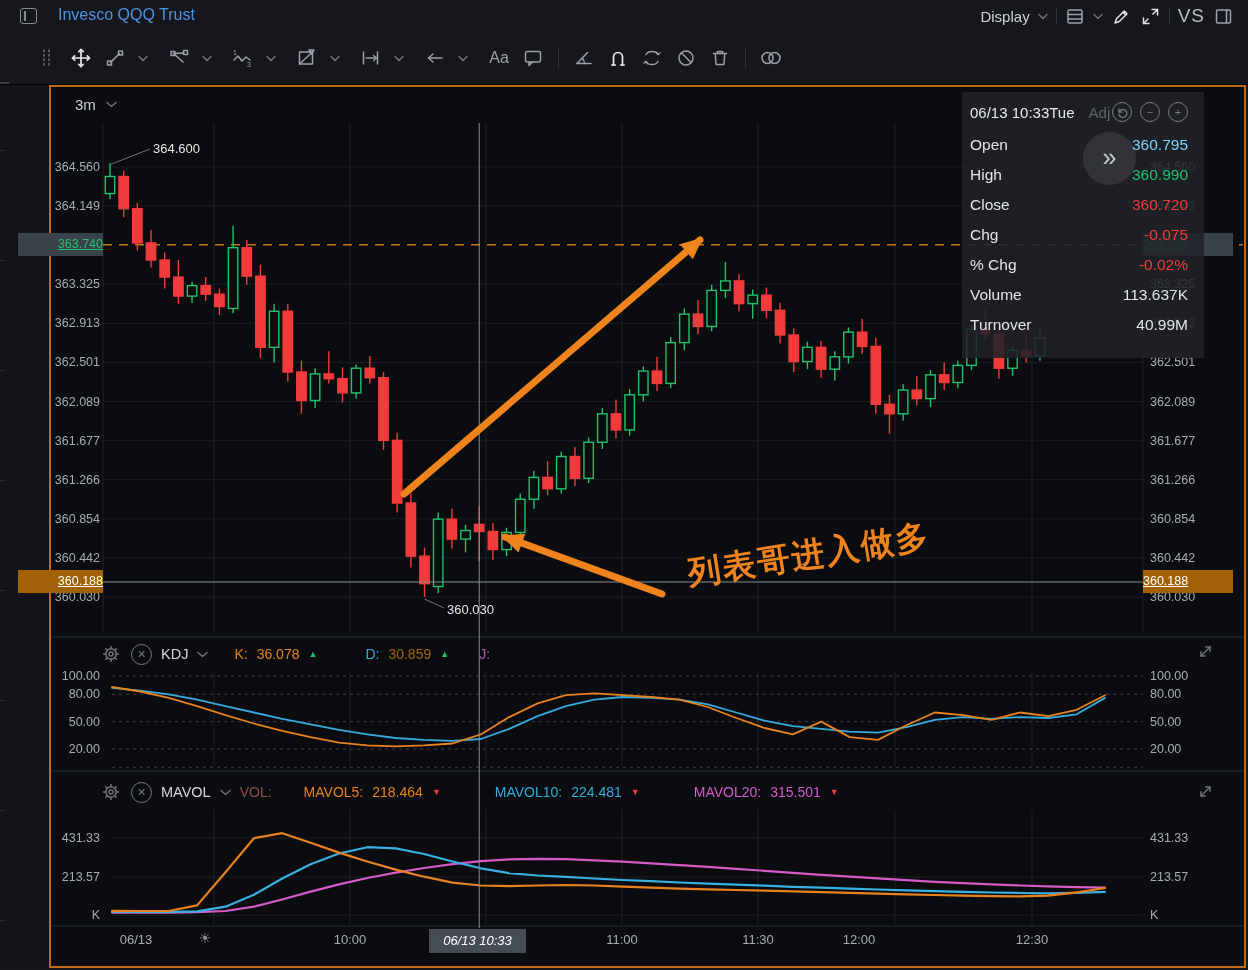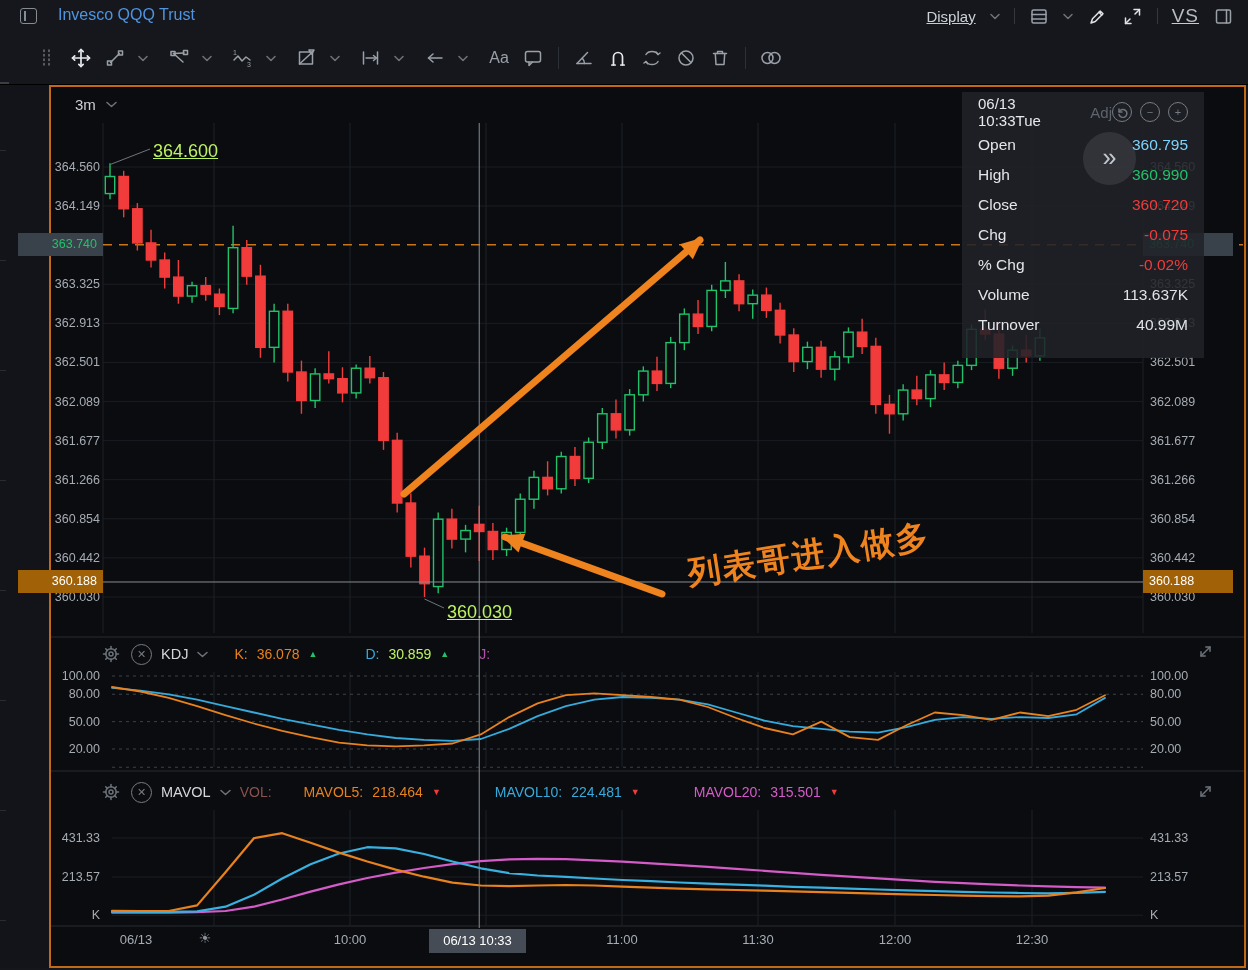--- a/index.html
+++ b/index.html
@@ -6,21 +6,21 @@
   *{box-sizing:border-box;}
   .app{position:relative;width:1248px;height:970px;background:#14161b;overflow:hidden;
        font-family:"Liberation Sans","DejaVu Sans",sans-serif;color:#c6cbd2;}
   
   .titlebar{position:absolute;left:0;top:0;width:1248px;height:32px;background:#15171c;
             display:flex;align-items:center;}
   .symbol-icon{position:absolute;left:20px;top:8px;width:17px;height:16px;border:1.6px solid #868c94;
                border-radius:3px;}
   .symbol-icon::after{content:"";position:absolute;left:3px;top:2px;bottom:2px;width:1.6px;background:#868c94;}
   .symbol-title{position:absolute;left:58px;top:6px;font-size:16px;color:#4f94e0;}
-  .tb-right{position:absolute;right:14px;top:0;height:32px;display:flex;align-items:center;gap:14px;text-decoration:underline;}
+  .tb-right{position:absolute;right:14px;top:0;height:32px;display:flex;align-items:center;gap:8px;}
   .tb-label{font-size:15px;color:#cdd2d9;}
   .tb-sep{width:1px;height:16px;background:#33373e;}
   .icon{display:inline-flex;align-items:center;justify-content:center;}
   svg.ic{stroke:#9aa0a8;fill:none;stroke-width:1.5;stroke-linecap:round;stroke-linejoin:round;}
   svg.ic.dim{stroke:#6d737b;}
   .vs-label{font-size:19px;color:#b8bdc4;letter-spacing:1px;}
   
   .toolbar{position:absolute;left:0;top:32px;width:1248px;height:53px;background:#15171c;
            border-bottom:1px solid #000;display:flex;align-items:center;}
   .tool{width:34px;height:34px;display:flex;align-items:center;justify-content:center;}
@@ -32,53 +32,53 @@
   .edge-cut div{height:2px;background:#3a3f46;margin:4px 0;}
   
   .panel-border{position:absolute;left:49px;top:85px;width:1197px;height:883px;
                 border:2px solid #c06a18;background:#0b0c0f;}
   .left-strip{position:absolute;left:0;top:85px;width:49px;height:883px;background:#121419;}
   .left-strip i{position:absolute;left:0;width:6px;height:1px;background:#272b32;}
   .tf-control{position:absolute;left:75px;top:96px;font-size:15px;color:#ccd1d7;display:flex;gap:10px;align-items:center;}
   .price-label{position:absolute;font-size:12.5px;color:#a6acb4;line-height:17px;}
   .pl-left{left:16px;width:84px;text-align:right;}
   .pl-right{left:1150px;width:86px;text-align:left;}
-  .hl-box{position:absolute;height:23px;line-height:23px;font-size:12.5px;z-index:7;padding:0 6px;}
+  .hl-box{position:absolute;height:23px;line-height:23px;font-size:12.5px;z-index:7;padding:0 0;text-decoration:underline;}
   .hl-left{left:18px;width:85px;text-align:right;}
   .hl-right{left:1143px;width:90px;text-align:left;}
   .hl-prev{background:#39414a;color:#21c26b;}
   .hl-cur{background:#a16207;color:#fff;}
   .time-label{position:absolute;top:932px;font-size:13px;color:#a6acb4;transform:translateX(-50%);z-index:6;}
   .time-cursor{position:absolute;left:429px;top:929px;width:97px;height:24px;background:#454c55;color:#fff;
-               font-size:13px;text-align:center;line-height:24px;z-index:8;}
+               font-size:13px;text-align:center;line-height:24px;z-index:8;font-style:italic;}
   .sun-icon{position:absolute;left:205px;top:930px;font-size:14px;color:#8a9097;transform:translateX(-50%);z-index:6;}
   
   .ind-header{position:absolute;left:100px;height:26px;display:flex;align-items:center;gap:9px;z-index:6;font-size:14px;}
   .ind-name{color:#d3d7dc;font-size:14.5px;}
   .circle-ic{width:21px;height:21px;border-radius:50%;border:1.4px solid #767c84;display:flex;
              align-items:center;justify-content:center;color:#767c84;font-size:11px;}
   .tri-up{color:#21c26b;font-size:9px;}
   .tri-down{color:#f23b3b;font-size:9px;}
   .expand-ic{position:absolute;left:1196px;z-index:6;}
   
   .info-panel{position:absolute;left:962px;top:92px;width:242px;height:266px;z-index:10;
-              background:rgba(32,34,40,0.88);padding:8px 16px 6px 16px;}
+              background:rgba(32,34,40,0.88);padding:8px 16px 6px 8px;}
   .info-head{display:flex;align-items:center;height:24px;}
   .info-dt{font-size:15px;color:#e6e9ed;}
   .info-adj{font-size:15px;color:#5d646c;margin-left:14px;}
   .info-head-icons{margin-left:auto;display:flex;gap:8px;}
   .info-rows{margin-top:6px;}
   .info-row{display:flex;height:30px;align-items:center;font-size:15.5px;}
   .info-row .lab{color:#e2e5e9;}
   .info-row .val{margin-left:auto;}
   .more-btn{position:absolute;left:1083px;top:132px;width:53px;height:53px;border-radius:50%;z-index:11;
             background:rgba(130,136,144,0.20);color:#c2c7cd;font-size:25px;display:flex;
             align-items:center;justify-content:center;padding-bottom:3px;}
   
-  .anno{position:absolute;font-size:18px;color:#bef264;z-index:6;text-decoration:underline;}
+  .anno{position:absolute;font-size:13px;color:#e5e5e5;z-index:6;}
   .cn-note{position:absolute;left:688px;top:552px;z-index:9;color:#ef831e;font-size:33px;font-weight:bold;
            letter-spacing:2px;white-space:nowrap;transform:rotate(-9deg);transform-origin:left center;}
   #chart-svg{position:absolute;left:0;top:0;z-index:5;}
   .lbl-layer{position:absolute;left:0;top:0;z-index:6;}
 </style>
 </head>
 <body>
 
 <div class="app">
 
@@ -548,21 +548,21 @@
       <div class="price-label pl-left" style="top:830px">431.33</div>
       <div class="price-label pl-right" style="top:830px">431.33</div>
       <div class="price-label pl-left" style="top:869.0029936px">213.57</div>
       <div class="price-label pl-right" style="top:869.0029936px">213.57</div>
       <div class="price-label pl-left" style="top:907.2555163px">K</div>
       <div class="price-label pl-right" style="top:907.2555163px">K</div>
       <div class="time-label" style="left:136px">06/13</div>
       <div class="time-label" style="left:350px">10:00</div>
       <div class="time-label" style="left:622px">11:00</div>
       <div class="time-label" style="left:758px">11:30</div>
-      <div class="time-label" style="left:895px">12:00</div>
+      <div class="time-label" style="left:859px">12:00</div>
       <div class="time-label" style="left:1032px">12:30</div>
     </div>
 
   <div class="hl-box hl-left hl-prev" style="top:233px">363.740</div>
   <div class="hl-box hl-right hl-prev" style="top:233px">363.740</div>
   <div class="hl-box hl-left hl-cur" style="top:570px">360.188</div>
   <div class="hl-box hl-right hl-cur" style="top:570px">360.188</div>
   <div class="time-cursor">06/13 10:33</div>
   <div class="sun-icon">☀</div>
 
@@ -589,21 +589,21 @@
     <span class="ind-name">KDJ</span>
     <svg class="ic dim" width="11" height="7">
         <polyline points="1,1.5 5.5,5.5 10,1.5"></polyline>
       </svg>
     <span style="width:8px"></span>
     <span style="color:#e8821e">K:</span>
     <span style="color:#e8821e">36.078</span>
     <span class="tri-up">▲</span>
     <span style="width:30px"></span>
     <span style="color:#36aadc">D:</span>
-    <span style="color:#bef264">30.859</span>
+    <span style="color:#a16207">30.859</span>
     <span class="tri-up">▲</span>
     <span style="width:12px"></span>
     <span style="color:#b052a8">J:</span>
   </div>
   <span class="expand-ic" style="top:642px"><svg class="ic dim" width="19" height="19">
         <line x1="5" y1="14" x2="14" y2="5"></line>
         <path d="M9.8,5 H14 V9.2"></path>
         <path d="M9.2,14 H5 V9.8"></path>
       </svg></span>
 

